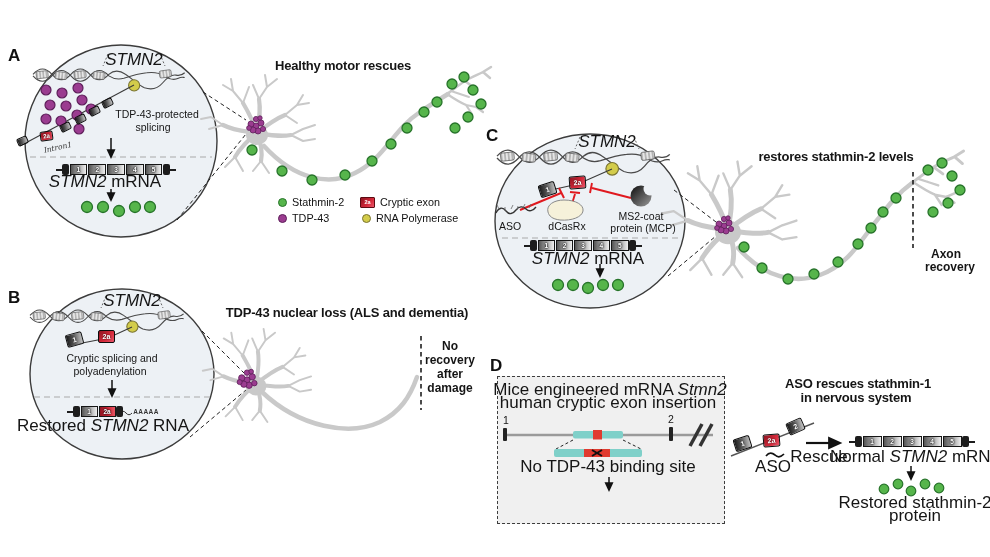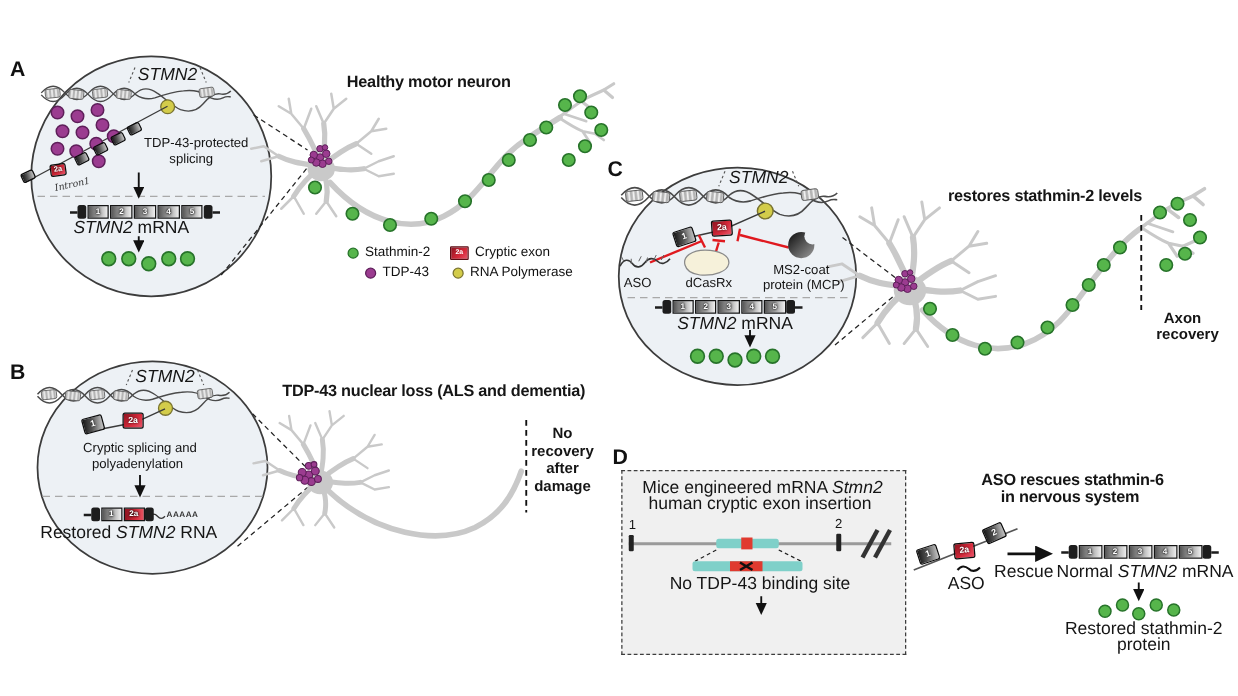--- a/index.html
+++ b/index.html
@@ -4,21 +4,21 @@
 <style>
   html,body{margin:0;padding:0;background:#fff;}
   .fig{position:relative;width:990px;height:557px;background:#fff;overflow:hidden;
        font-family:"Liberation Sans",sans-serif;color:#111;}
   svg{position:absolute;left:0;top:0;z-index:1;}
   .lbl{position:absolute;z-index:3;transform:translate(-50%,-50%);white-space:nowrap;
        font-size:10.5px;line-height:1.1;color:#151515;text-align:center;}
   .lbl i{font-style:italic;}
   .lbl.bold{font-weight:bold;font-size:13px;letter-spacing:-0.2px;}
   .lbl.bold-sm{font-weight:bold;font-size:12px;}
-  .lbl.md{font-size:14px;}
+  .lbl.md{font-size:17px;}
   .plabel{position:absolute;z-index:3;font-weight:bold;font-size:17px;color:#111;}
   .lbl.intron{font-family:"DejaVu Serif",serif;font-style:italic;font-size:7.5px;
        transform:translate(-50%,-50%) rotate(-12deg);color:#333;}
   .lbl.tiny{font-size:6.5px;letter-spacing:0.4px;color:#333;font-weight:bold;}
   
   .mrna-bar{position:absolute;z-index:3;display:flex;align-items:center;height:11px;}
   .mrna-bar .stub{width:6px;height:2px;background:#1d1d1d;}
   .mrna-bar .cap{width:7px;height:11px;background:#1d1d1d;border-radius:2px;}
   .mrna-bar .exon{flex:1;height:11px;margin:0 0.5px;border:1px solid #161616;box-sizing:border-box;
        background:linear-gradient(90deg,#555 0%,#9a9a9a 45%,#efefef 100%);
@@ -303,21 +303,21 @@
           <circle cx="939" cy="488" r="4.8"></circle>
       </g>
     </g>
   </svg>
 
   <div class="plabel" style="left:8px;top:46px;">A</div>
   <div class="plabel" style="left:8px;top:288px;">B</div>
   <div class="plabel" style="left:486px;top:126px;">C</div>
   <div class="plabel" style="left:490px;top:356px;">D</div>
 
-  <div class="lbl bold" style="left:343px;top:66px;">Healthy motor neuron</div>
+  <div class="lbl bold" style="left:343px;top:66px;">Healthy motor rescues</div>
   <div class="lbl md" style="left:134px;top:60px;font-style:italic;">STMN2</div>
   <div class="lbl intron" style="left:58px;top:148px;">Intron1</div>
   <div class="lbl" style="left:157px;top:115px;">TDP-43-protected</div>
   <div class="lbl" style="left:153px;top:128px;">splicing</div>
   <div class="lbl md" style="left:105px;top:182px;"><i>STMN2</i><span> mRNA</span></div>
 
   <div class="texon sm" style="left:17px;top:137px;transform:rotate(-25deg);"></div>
   <div class="texon red sm2" style="left:40px;top:131px;transform:rotate(-8deg);">2a</div>
   <div class="texon sm" style="left:60px;top:123px;transform:rotate(-26deg);"></div>
   <div class="texon sm" style="left:75px;top:115px;transform:rotate(-26deg);"></div>
@@ -333,21 +333,21 @@
     <span class="exon">4</span>
     <span class="exon">5</span>
     <span class="cap"></span>
     <span class="stub"></span>
   </div>
 
   <div class="legend-row" style="left:278px;top:196px;">
     <span class="dot green"></span>
     <span>Stathmin-2</span>
   </div>
-  <div class="legend-row" style="left:292px;top:212px;">
+  <div class="legend-row" style="left:278px;top:212px;">
     <span class="dot purple"></span>
     <span>TDP-43</span>
   </div>
   <div class="legend-row" style="left:360px;top:196px;">
     <span class="sw-red">2a</span>
     <span>Cryptic exon</span>
   </div>
   <div class="legend-row" style="left:362px;top:212px;">
     <span class="dot yellow"></span>
     <span>RNA Polymerase</span>
@@ -394,21 +394,21 @@
   </div>
   <div class="lbl md" style="left:588px;top:259px;"><i>STMN2</i><span> mRNA</span></div>
   <div class="lbl bold-sm" style="left:946px;top:255px;">Axon</div>
   <div class="lbl bold-sm" style="left:950px;top:268px;">recovery</div>
 
   <div class="lbl md" style="left:610px;top:390px;"><span>Mice engineered mRNA </span><i>Stmn2</i></div>
   <div class="lbl md" style="left:608px;top:403px;">human cryptic exon insertion</div>
   <div class="lbl" style="left:506px;top:421px;">1</div>
   <div class="lbl" style="left:671px;top:420px;">2</div>
   <div class="lbl md" style="left:608px;top:467px;">No TDP-43 binding site</div>
-  <div class="lbl bold" style="left:858px;top:384px;">ASO rescues stathmin-6</div>
+  <div class="lbl bold" style="left:858px;top:384px;">ASO rescues stathmin-1</div>
   <div class="lbl bold" style="left:856px;top:398px;">in nervous system</div>
   <div class="texon" style="left:734px;top:437px;transform:rotate(-18deg);">1</div>
   <div class="texon red" style="left:763px;top:434px;transform:rotate(-5deg);">2a</div>
   <div class="texon" style="left:787px;top:420px;transform:rotate(-24deg);">2</div>
   <div class="lbl md" style="left:773px;top:467px;">ASO</div>
   <div class="lbl md" style="left:819px;top:457px;">Rescue</div>
   <div class="mrna-bar" style="left:849px;top:436px;width:126px;">
     <span class="stub"></span>
     <span class="cap"></span>
     <span class="exon">1</span>

